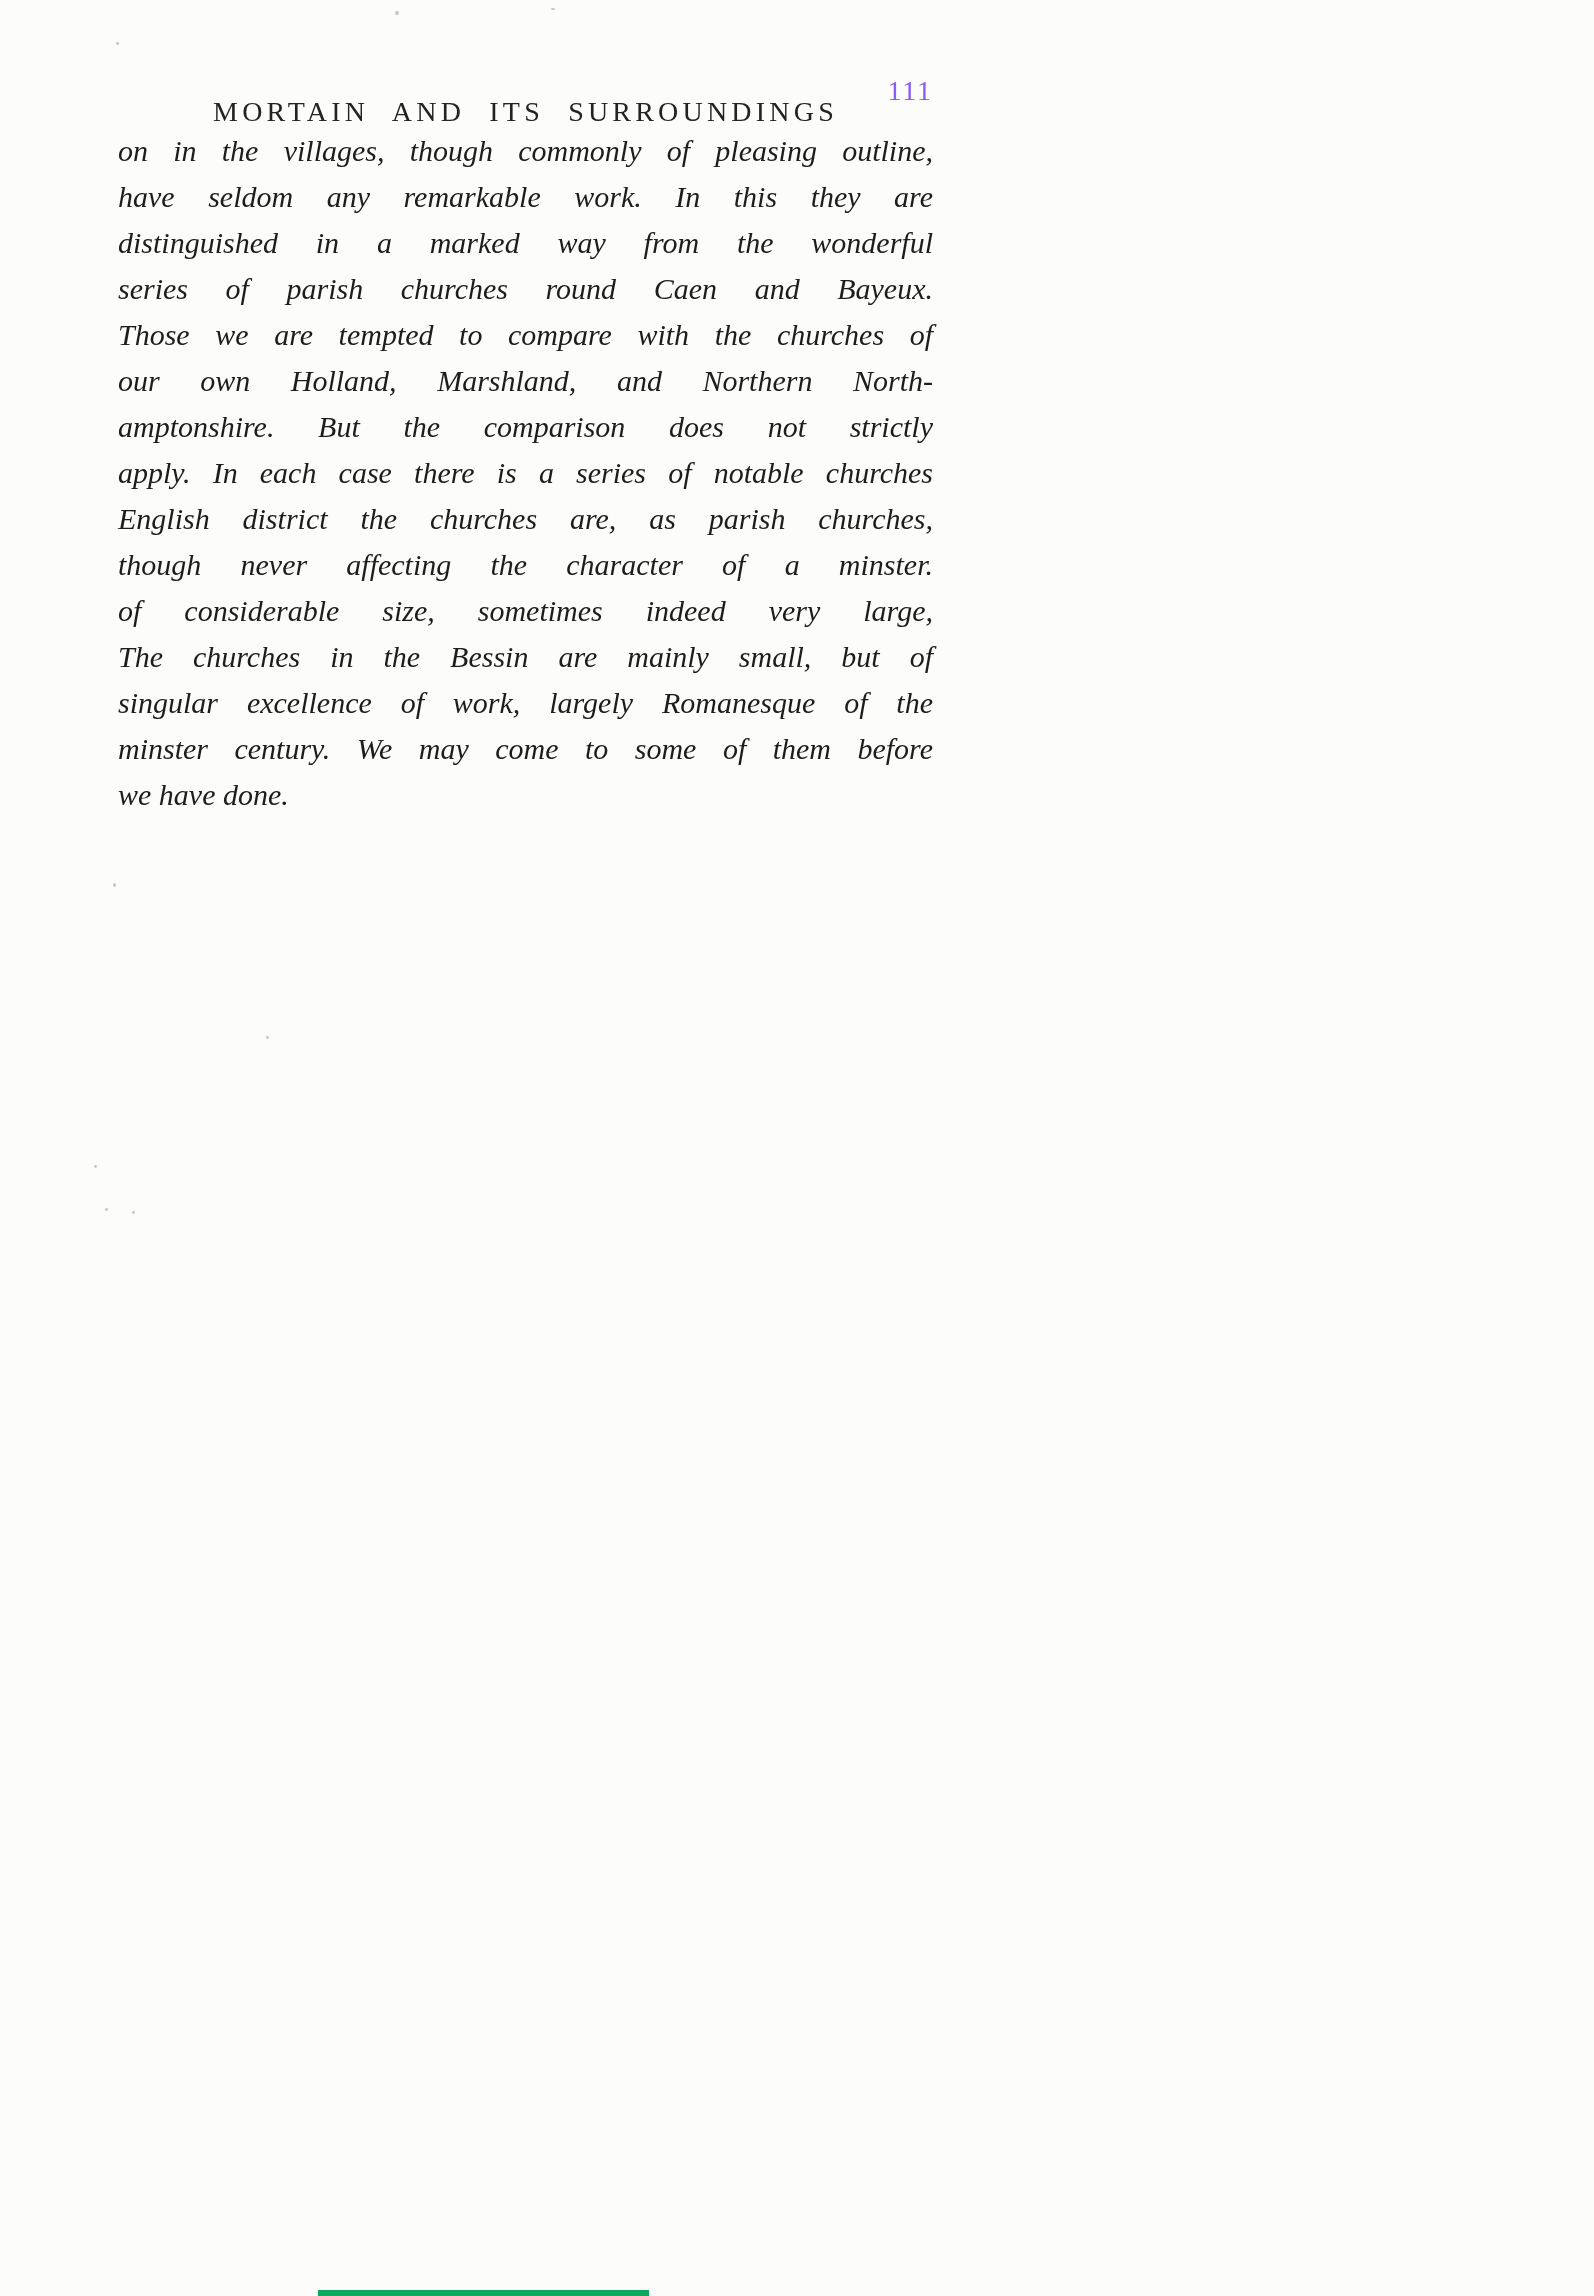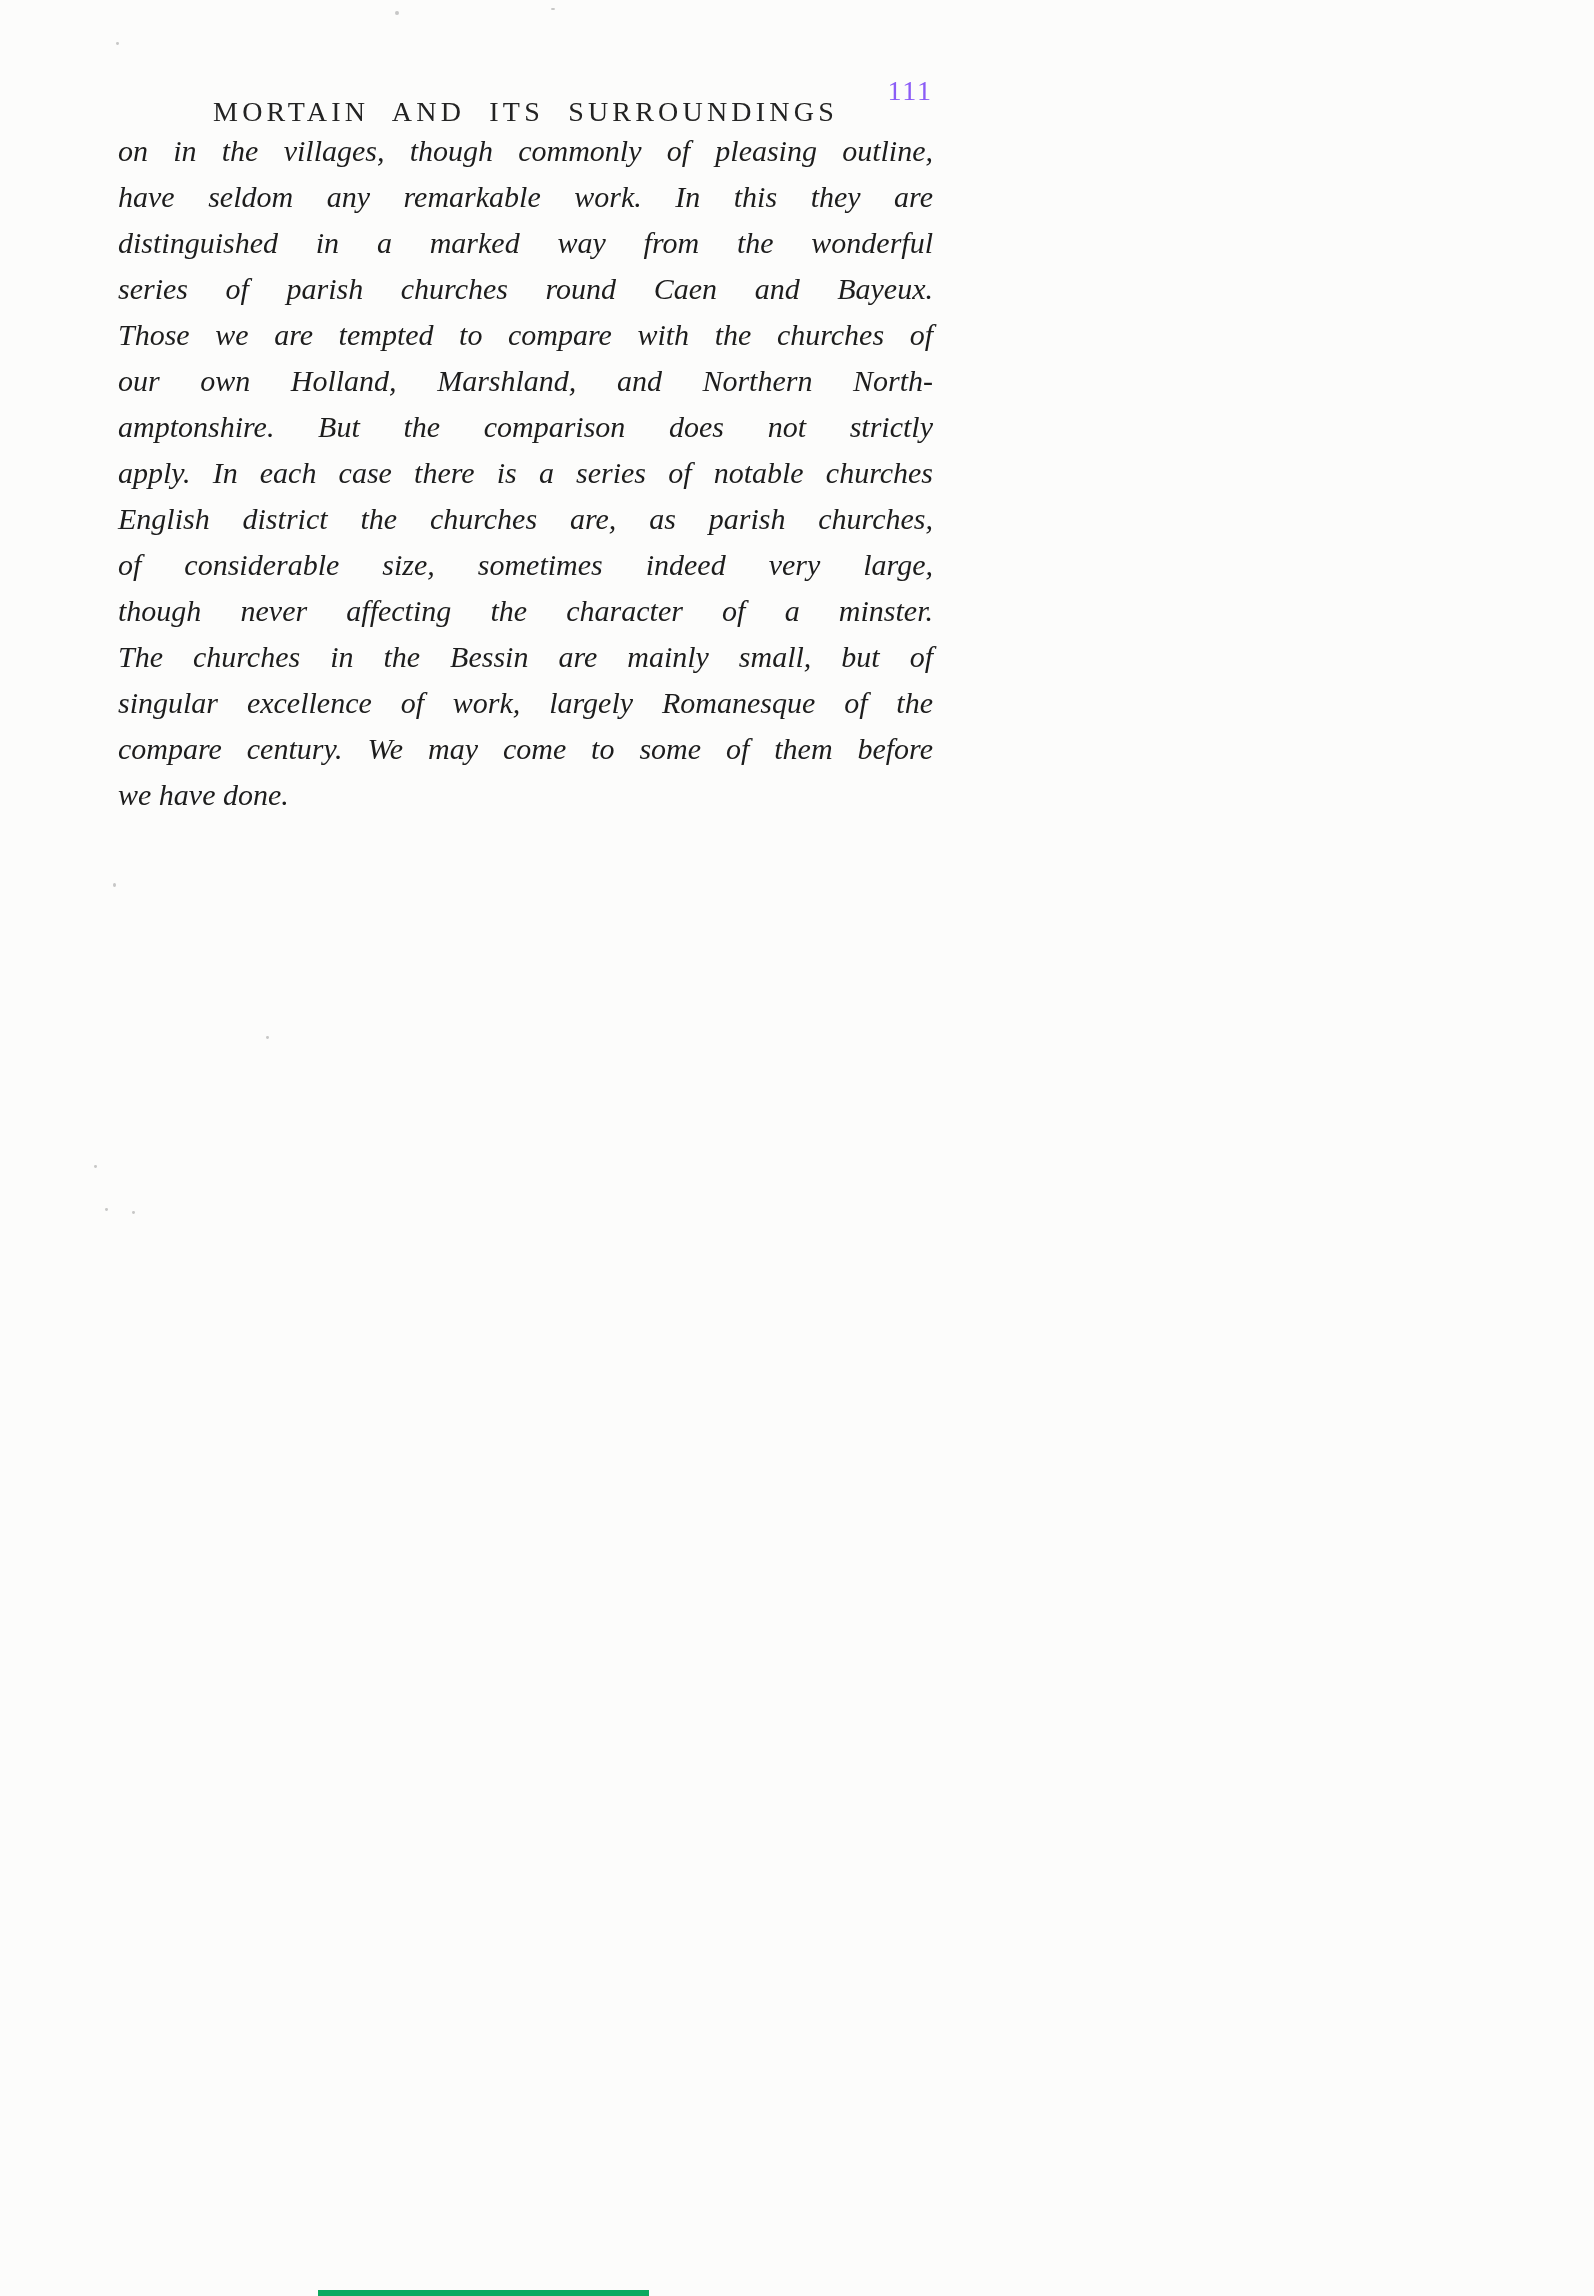--- a/index.html
+++ b/index.html
@@ -99,25 +99,25 @@
   <div class="body-text">
     <div class="text-line">on in the villages, though commonly of pleasing outline,</div>
     <div class="text-line">have seldom any remarkable work.  In this they are</div>
     <div class="text-line">distinguished in a marked way from the wonderful</div>
     <div class="text-line">series of parish churches round Caen and Bayeux.</div>
     <div class="text-line">Those we are tempted to compare with the churches of</div>
     <div class="text-line">our own Holland, Marshland, and Northern North-</div>
     <div class="text-line">amptonshire.  But the comparison does not strictly</div>
     <div class="text-line">apply.  In each case there is a series of notable churches</div>
     <div class="text-line">English district the churches are, as parish churches,</div>
+    <div class="text-line">though never affecting the character of a minster.</div>
     <div class="text-line">of considerable size, sometimes indeed very large,</div>
-    <div class="text-line">though never affecting the character of a minster.</div>
     <div class="text-line">The churches in the Bessin are mainly small, but of</div>
     <div class="text-line">singular excellence of work, largely Romanesque of the</div>
-    <div class="text-line">compare century.  We may come to some of them before</div>
+    <div class="text-line">minster century.  We may come to some of them before</div>
     <div class="text-line last">we have done.</div>
   </div>
 
   <span class="speck s1"></span>
   <span class="speck s2"></span>
   <span class="speck s3"></span>
   <span class="speck s4"></span>
   <span class="speck s5"></span>
   <span class="speck s6"></span>
   <span class="speck s7"></span>

